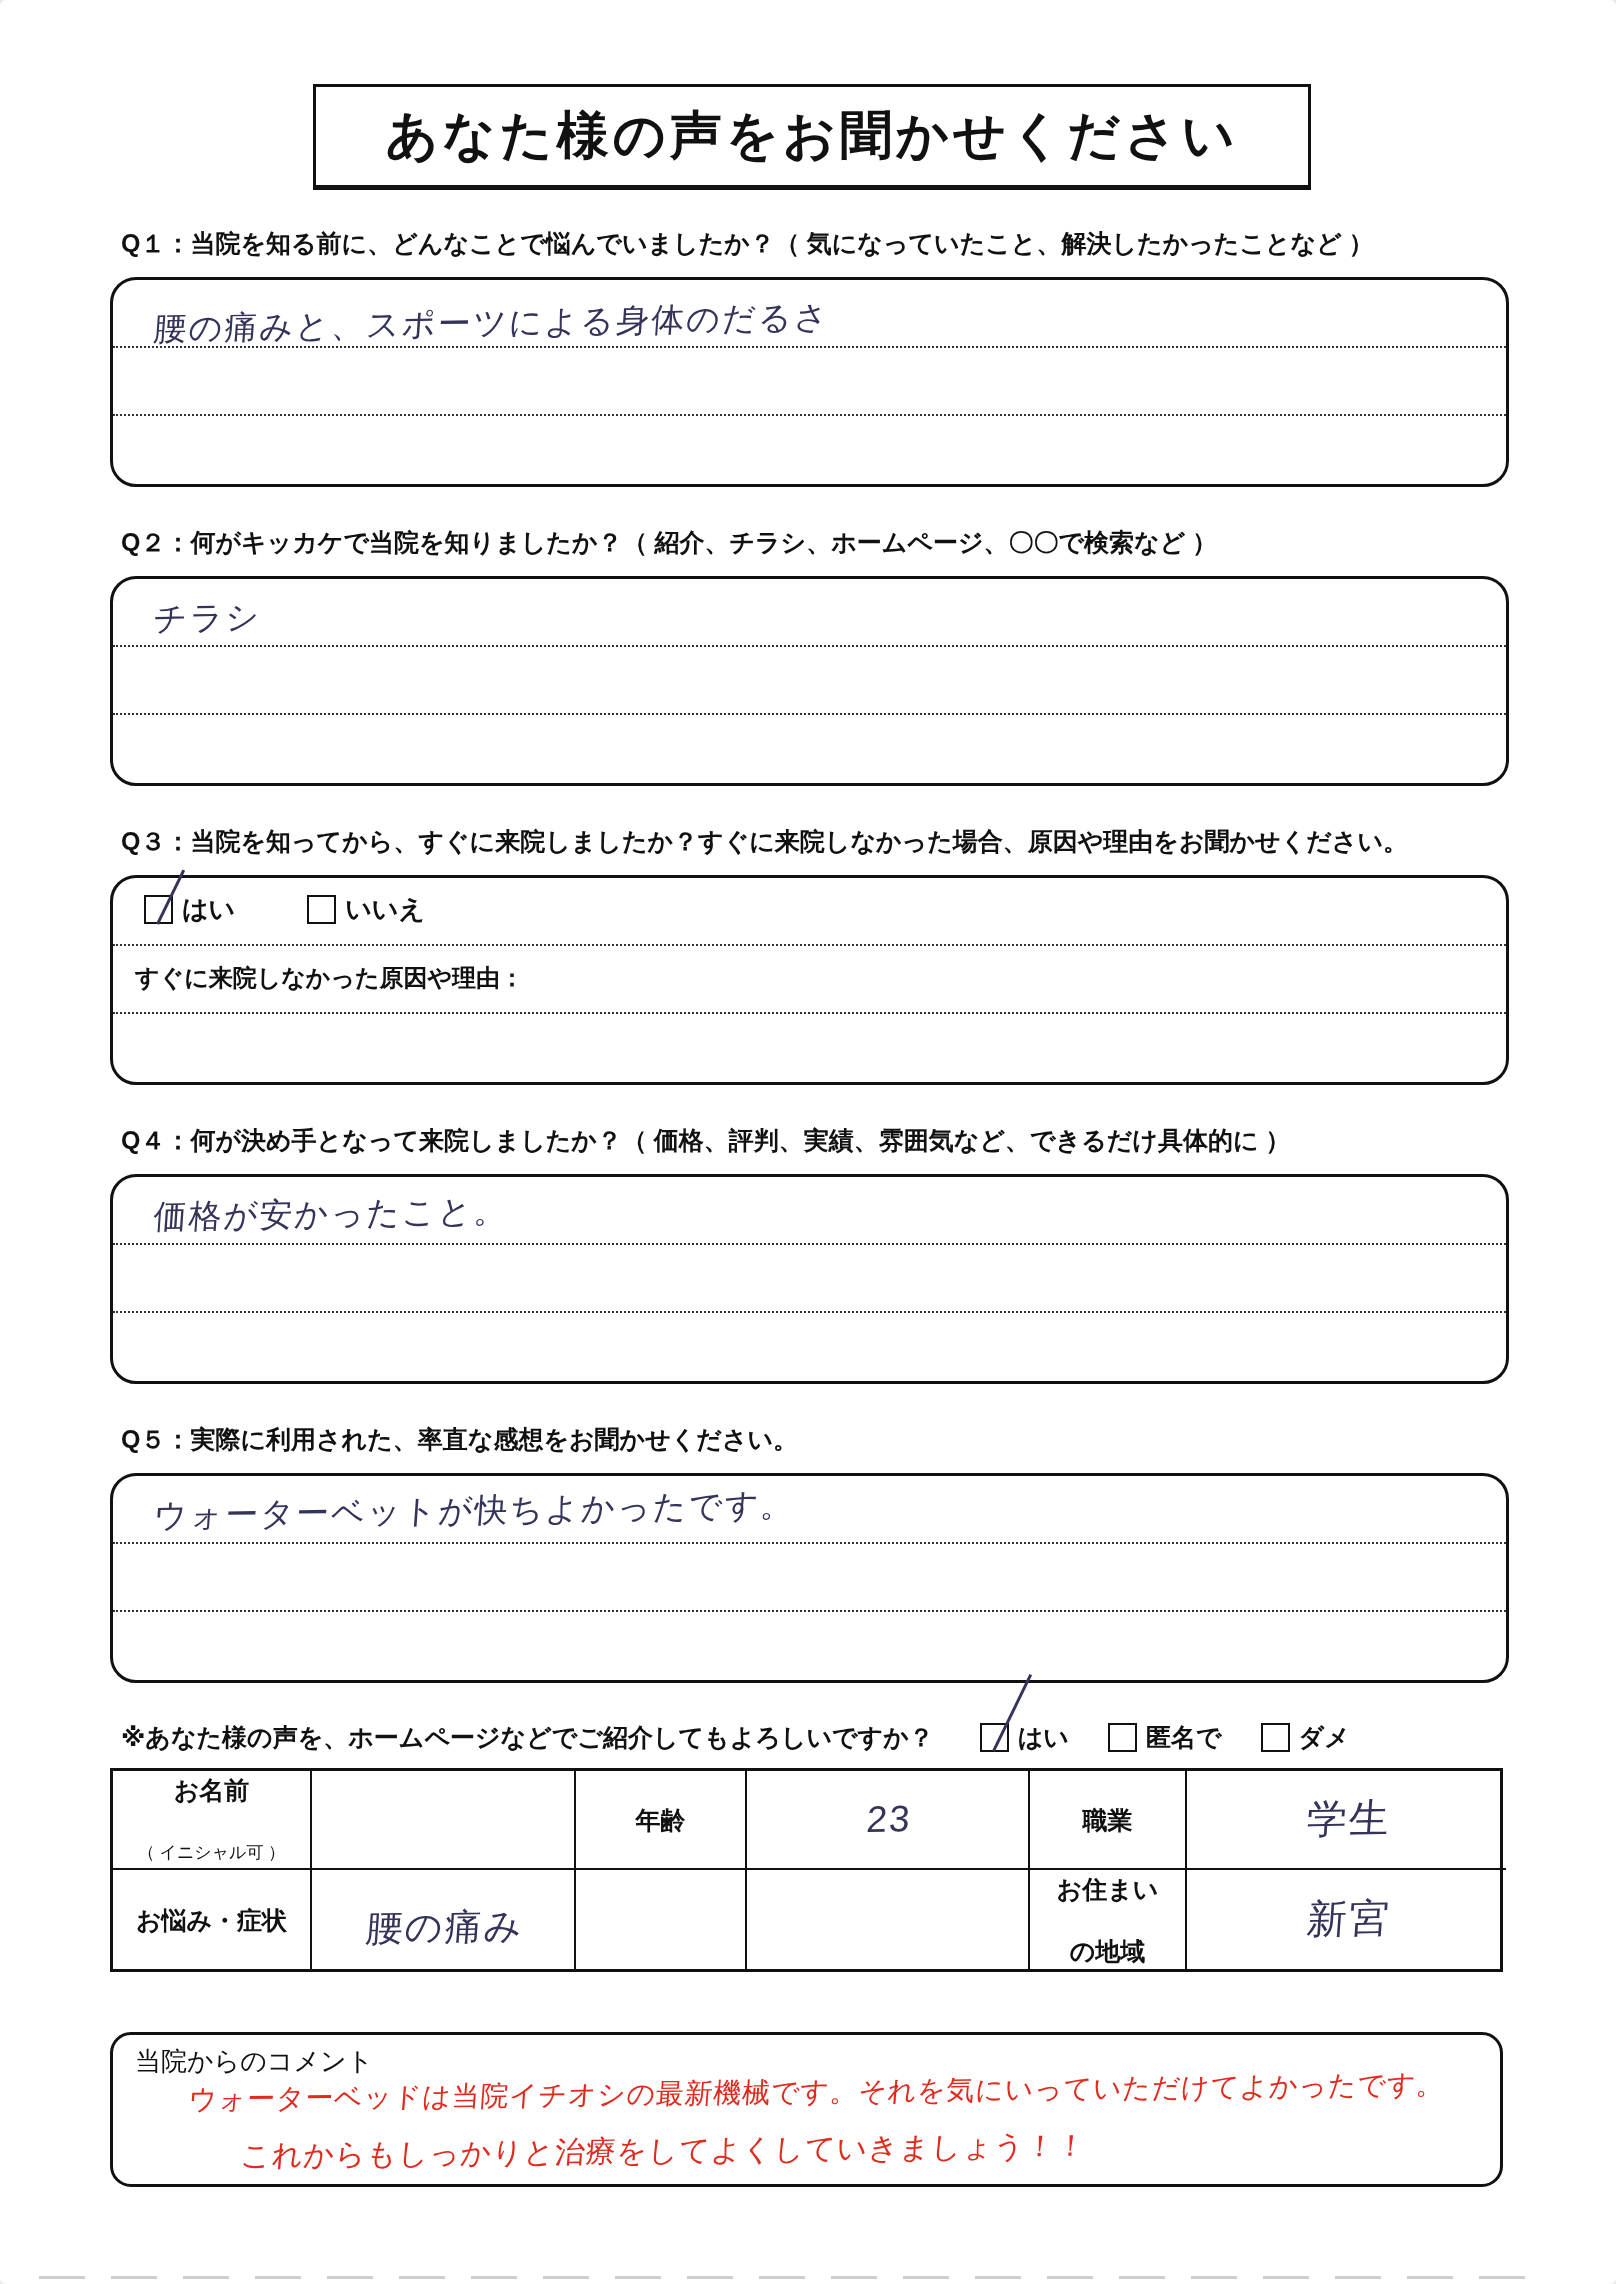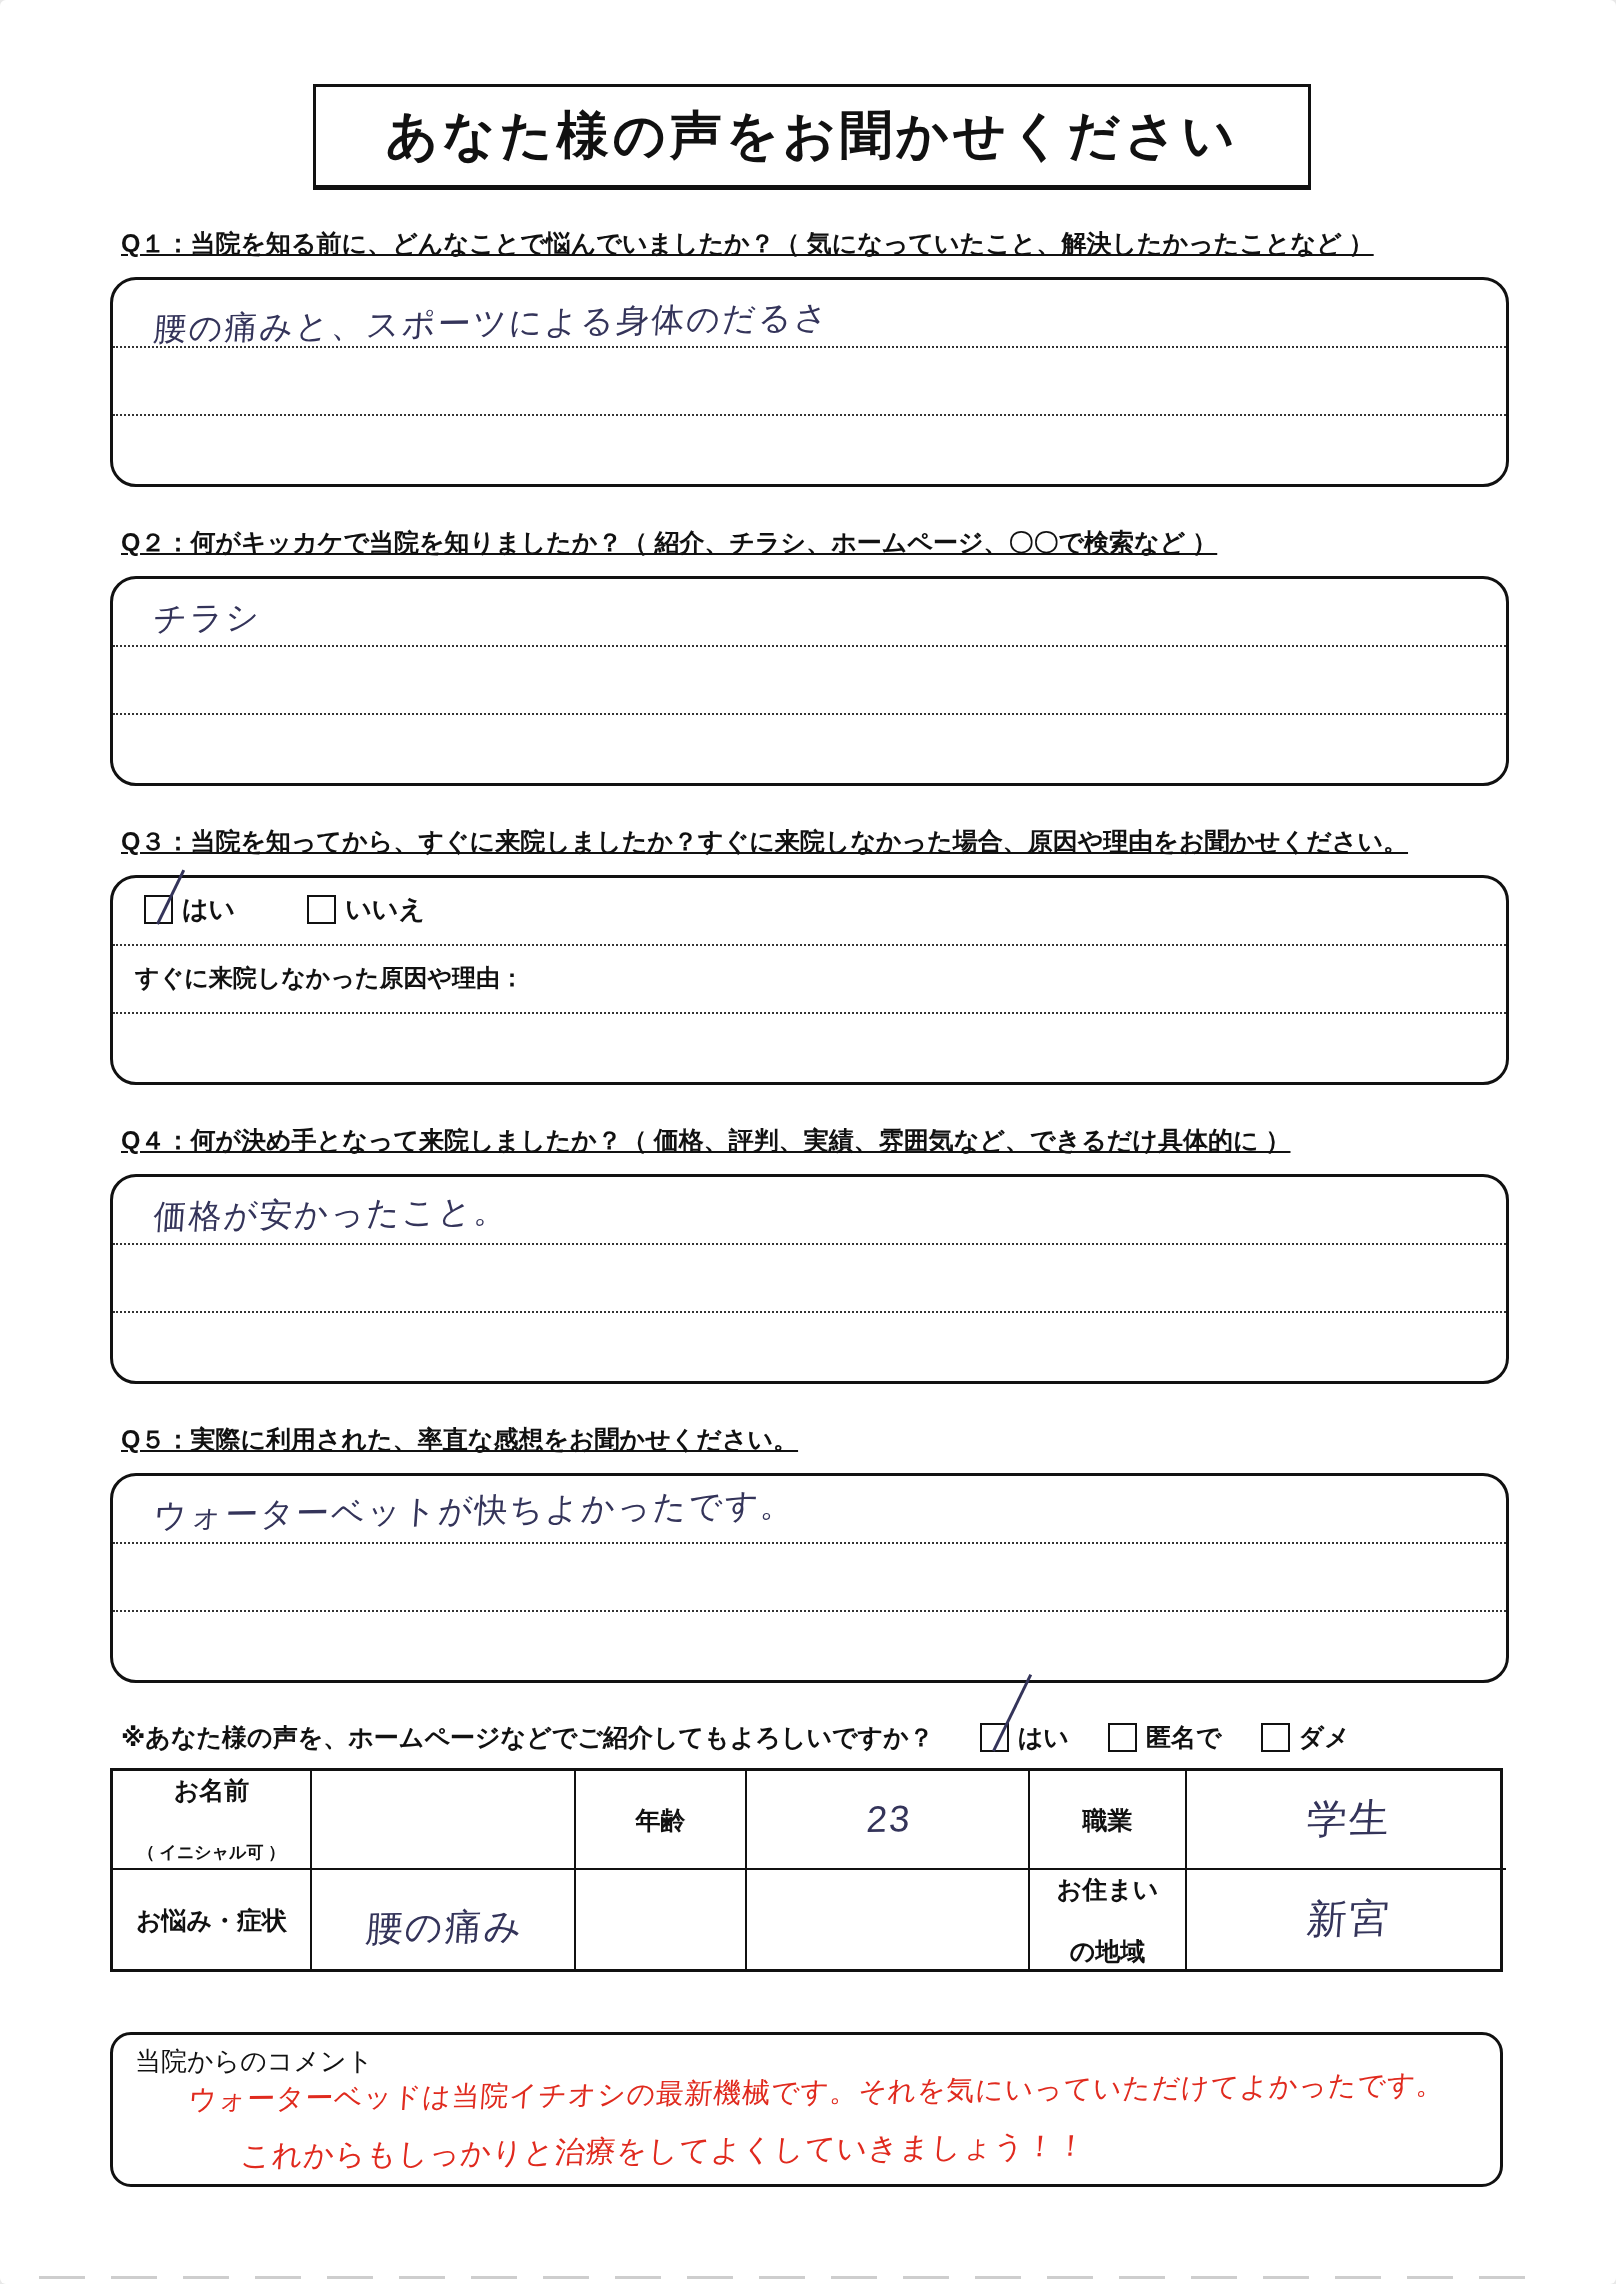--- a/index.html
+++ b/index.html
@@ -29,21 +29,21 @@
   
   .intro {
     margin:34px 108px 0 121px;
     font-size:24px; font-weight:600; line-height:1.44;
     text-align:justify;
   }
 
   
   .q-label {
     margin:39px 78px 0 121px;
-    font-size:25px; font-weight:bold;text-decoration:underline;
+    font-size:25px; font-weight:bold;
   }
   .ans-box {
     margin:17px 0 0 110px;
     width:1393px;
     border:3.9px solid #111;
     border-radius:26px;
     background:#fff;
   }
   .ans-row {
     height:68px;
@@ -113,21 +113,21 @@
     border-bottom:2px solid #111;
     display:flex; flex-direction:column;
     align-items:center; justify-content:center;
     overflow:visible;
     box-sizing:border-box;
     gap:32px;
   }
   .cell:nth-child(6n) { border-right:none; }
   .cell.r2 { border-bottom:none; }
   .cell .lbl { font-size:25px; font-weight:bold; text-align:center; line-height:1.2; }
-  .cell .sub { font-size:17px; font-weight:bold; margin-top:3.9px; }
+  .cell .sub { font-size:17px; font-weight:normal; margin-top:3.9px; }
   .cell .hw { font-size:37px; }
   .cell .hw.big { font-size:40px; }
 
   
   .comment-box {
     position:relative;
     margin:60px 0 0 110px;
     width:1393px; height:155px;
     border:3.9px solid #111;
     border-radius:21px;

